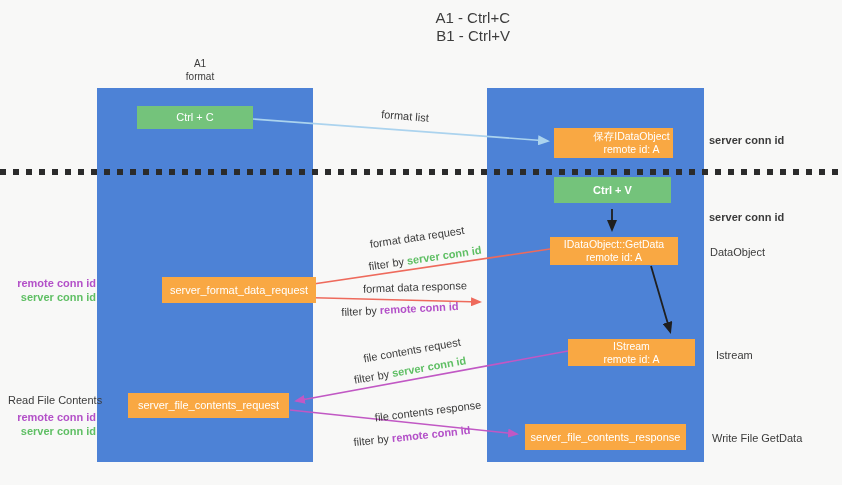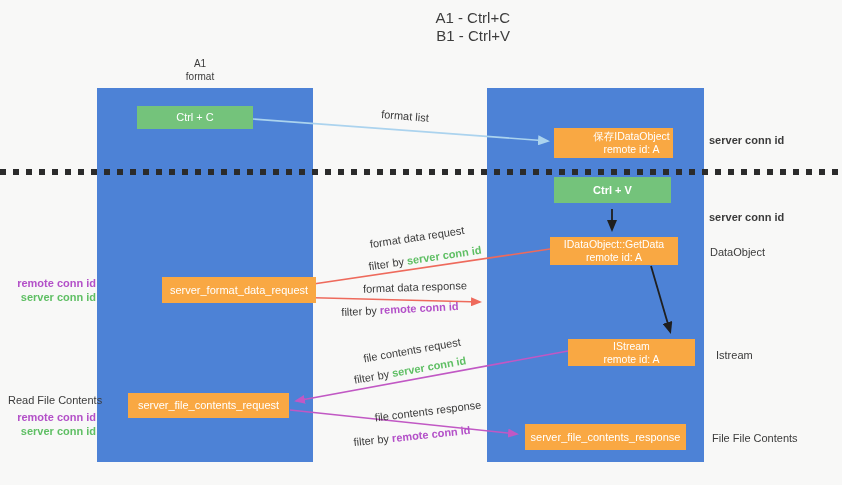--- a/index.html
+++ b/index.html
@@ -135,21 +135,21 @@
   <div class="lbl" style="left:348px; top:405px; width:160px; transform:rotate(-7deg);">file contents response</div>
   <div class="lbl" style="left:332px; top:430px; width:160px; transform:rotate(-6deg);">
     <span>filter by</span>
     <span class="conn-purple">remote conn id</span>
   </div>
 
   <div class="side-label conn-green" style="left:709px; top:134px;">server conn id</div>
   <div class="side-label conn-green" style="left:709px; top:211px;">server conn id</div>
   <div class="side-label" style="left:710px; top:246px;">DataObject</div>
   <div class="side-label" style="left:716px; top:349px;">Istream</div>
-  <div class="side-label" style="left:712px; top:432px;">File File Contents</div>
+  <div class="side-label" style="left:712px; top:432px;">Write File GetData</div>
 
   <div class="conn-stack" style="left:11px; top:276px;">
     <div class="conn-purple">remote conn id</div>
     <div class="conn-green">server conn id</div>
   </div>
 
   <div class="side-label" style="left:8px; top:394px;">Read File Contents</div>
 
   <div class="conn-stack" style="left:11px; top:410px;">
     <div class="conn-purple">remote conn id</div>

